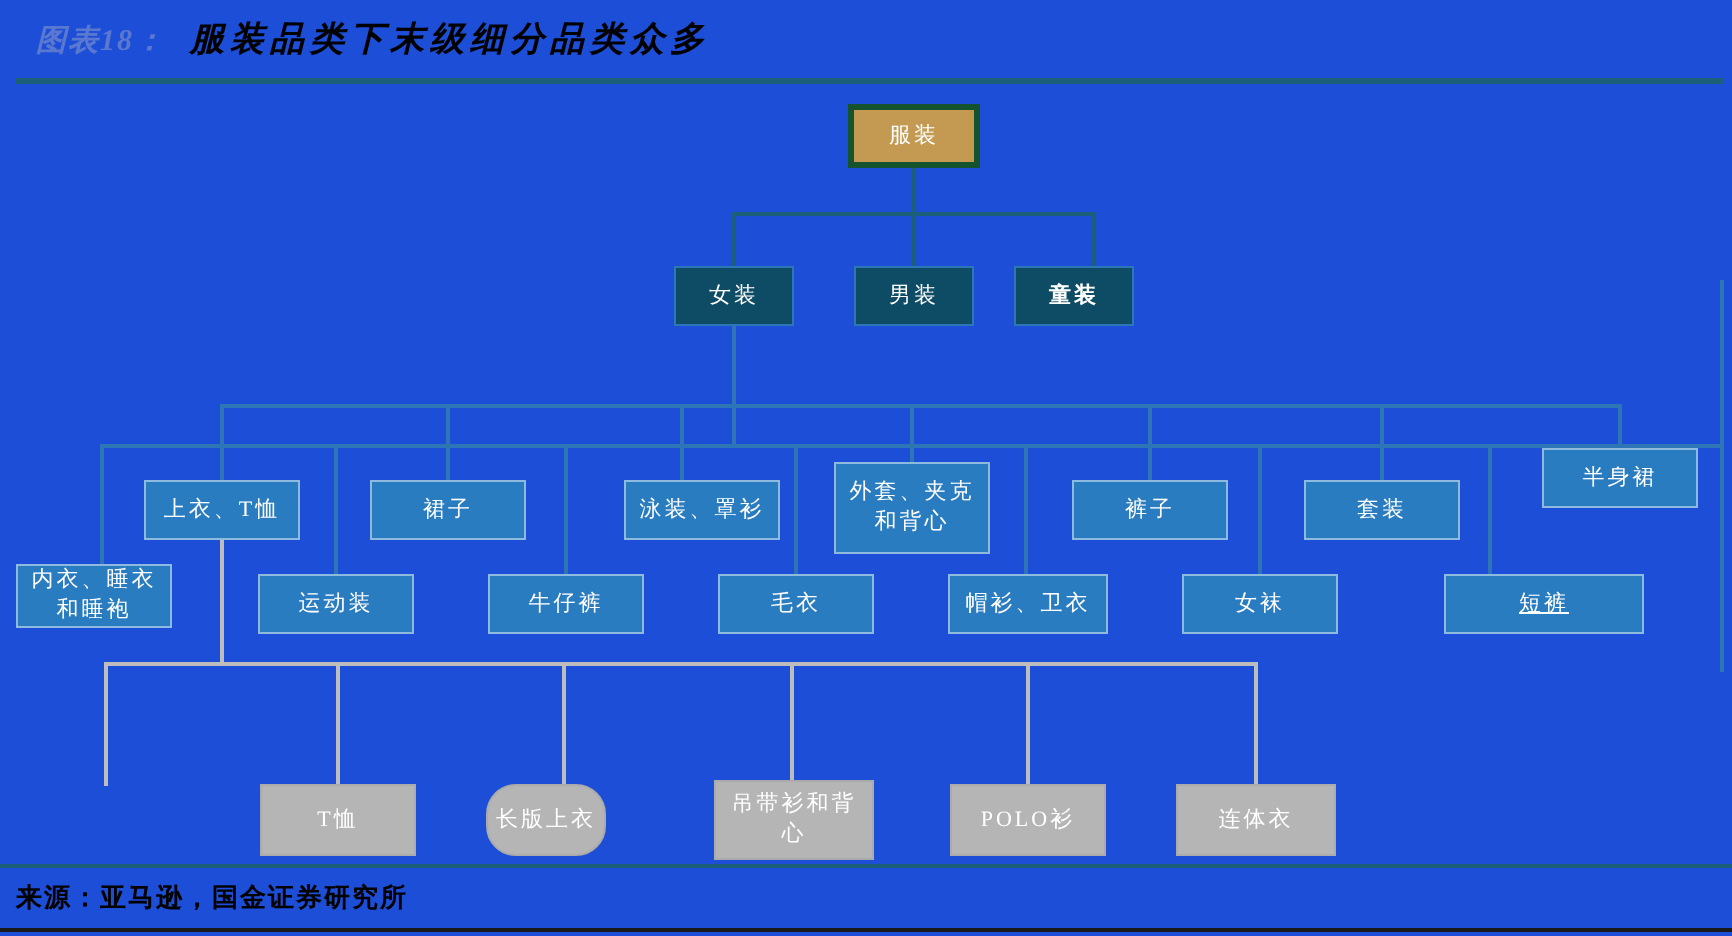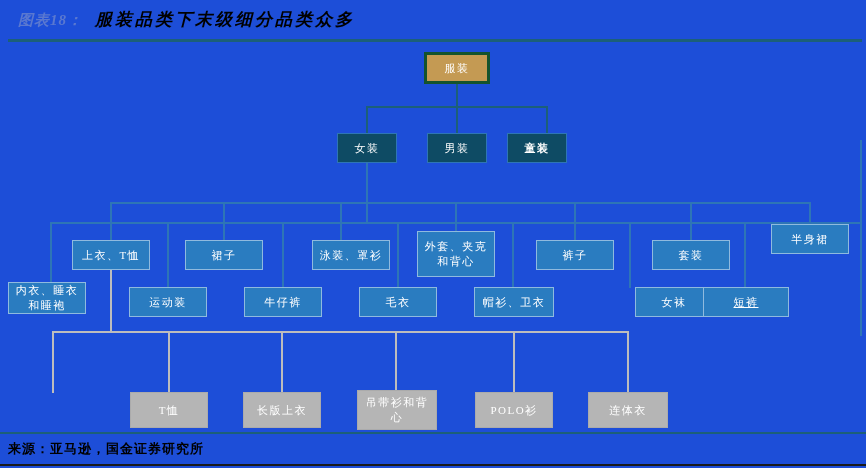--- a/index.html
+++ b/index.html
@@ -90,25 +90,25 @@
   <div class="box blue" style="left:417px;top:231px;width:78px;height:46px;">外套、夹克和背心</div>
   <div class="box blue" style="left:536px;top:240px;width:78px;height:30px;">裤子</div>
   <div class="box blue" style="left:652px;top:240px;width:78px;height:30px;">套装</div>
   <div class="box blue" style="left:771px;top:224px;width:78px;height:30px;">半身裙</div>
 
   <div class="box blue" style="left:8px;top:282px;width:78px;height:32px;">内衣、睡衣和睡袍</div>
   <div class="box blue" style="left:129px;top:287px;width:78px;height:30px;">运动装</div>
   <div class="box blue" style="left:244px;top:287px;width:78px;height:30px;">牛仔裤</div>
   <div class="box blue" style="left:359px;top:287px;width:78px;height:30px;">毛衣</div>
   <div class="box blue" style="left:474px;top:287px;width:80px;height:30px;">帽衫、卫衣</div>
-  <div class="box blue" style="left:591px;top:287px;width:78px;height:30px;margin-left:44px;">女袜</div>
-  <div class="box blue" style="left:703px;top:287px;width:86px;height:30px;text-decoration:underline;">短裤</div>
+  <div class="box blue" style="left:591px;top:287px;width:78px;height:30px;">女袜</div>
+  <div class="box blue" style="left:722px;top:287px;width:100px;height:30px;text-decoration:underline;">短裤</div>
 
   <div class="box grey" style="left:130px;top:392px;width:78px;height:36px;">T恤</div>
-  <div class="box grey" style="left:243px;top:392px;width:78px;height:36px;">长版上衣</div>
+  <div class="box grey" style="left:243px;top:392px;width:60px;height:36px;border-radius:15px;">长版上衣</div>
   <div class="box grey" style="left:357px;top:390px;width:80px;height:40px;">吊带衫和背心</div>
   <div class="box grey" style="left:475px;top:392px;width:78px;height:36px;">POLO衫</div>
   <div class="box grey" style="left:588px;top:392px;width:80px;height:36px;">连体衣</div>
 
   <div class="rule teal" style="left:0px;top:432px;width:866px;height:2px;"></div>
   <div class="source">来源：亚马逊，国金证券研究所</div>
   <div class="rule black" style="left:0px;top:464px;width:866px;height:2px;"></div>
 
 </div>
 

